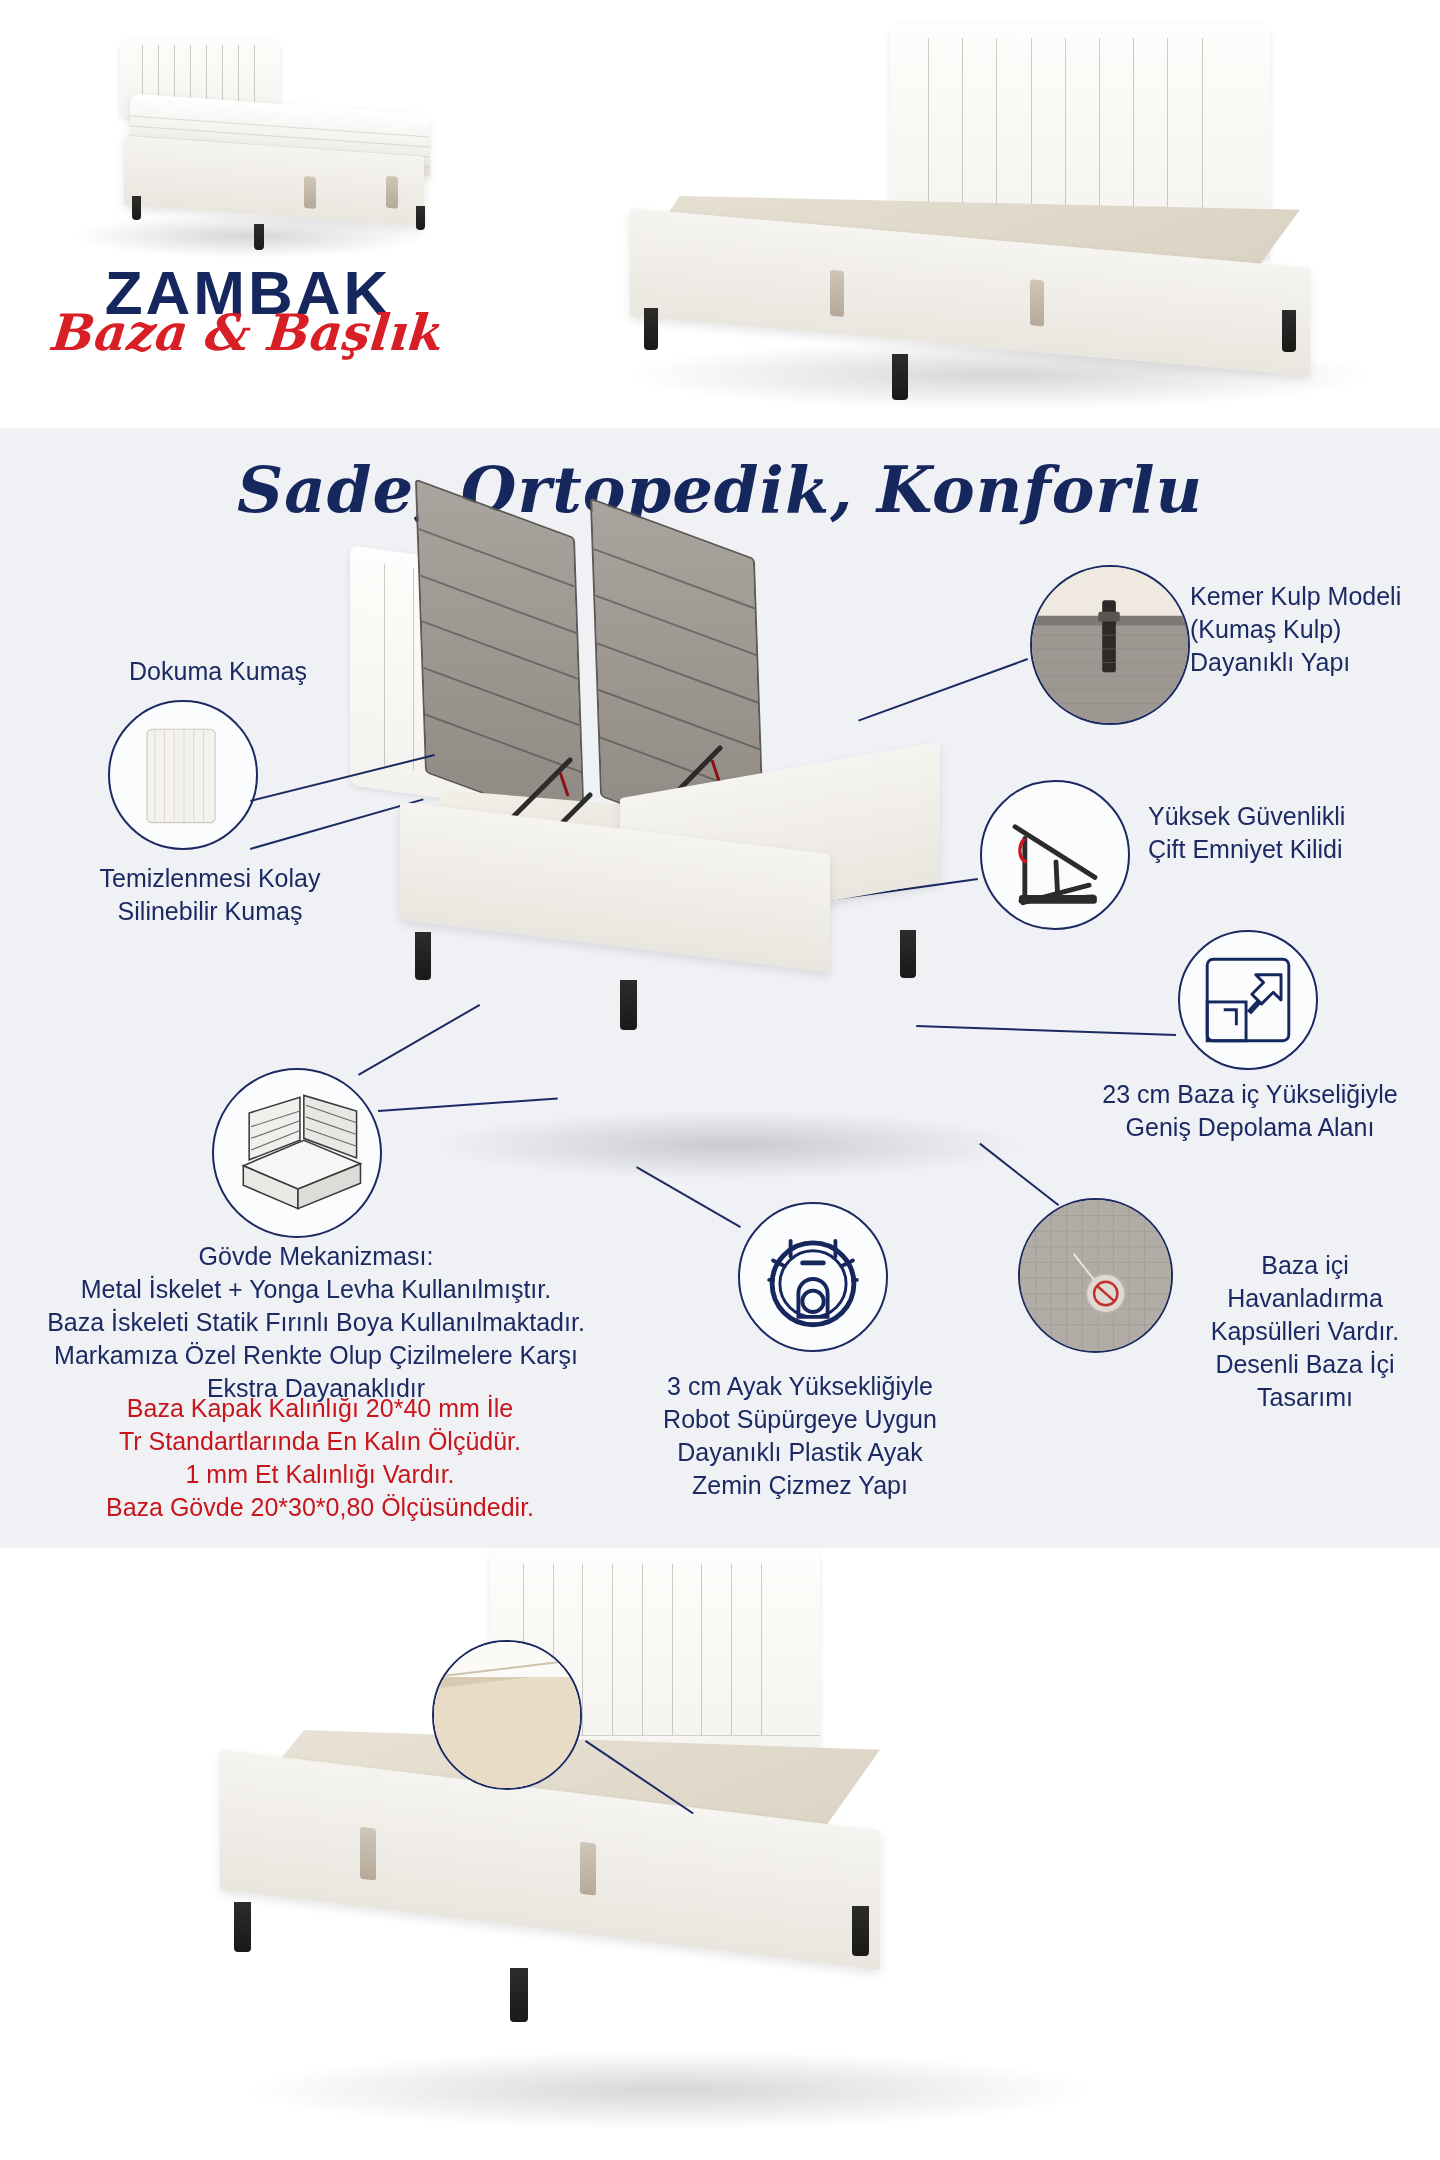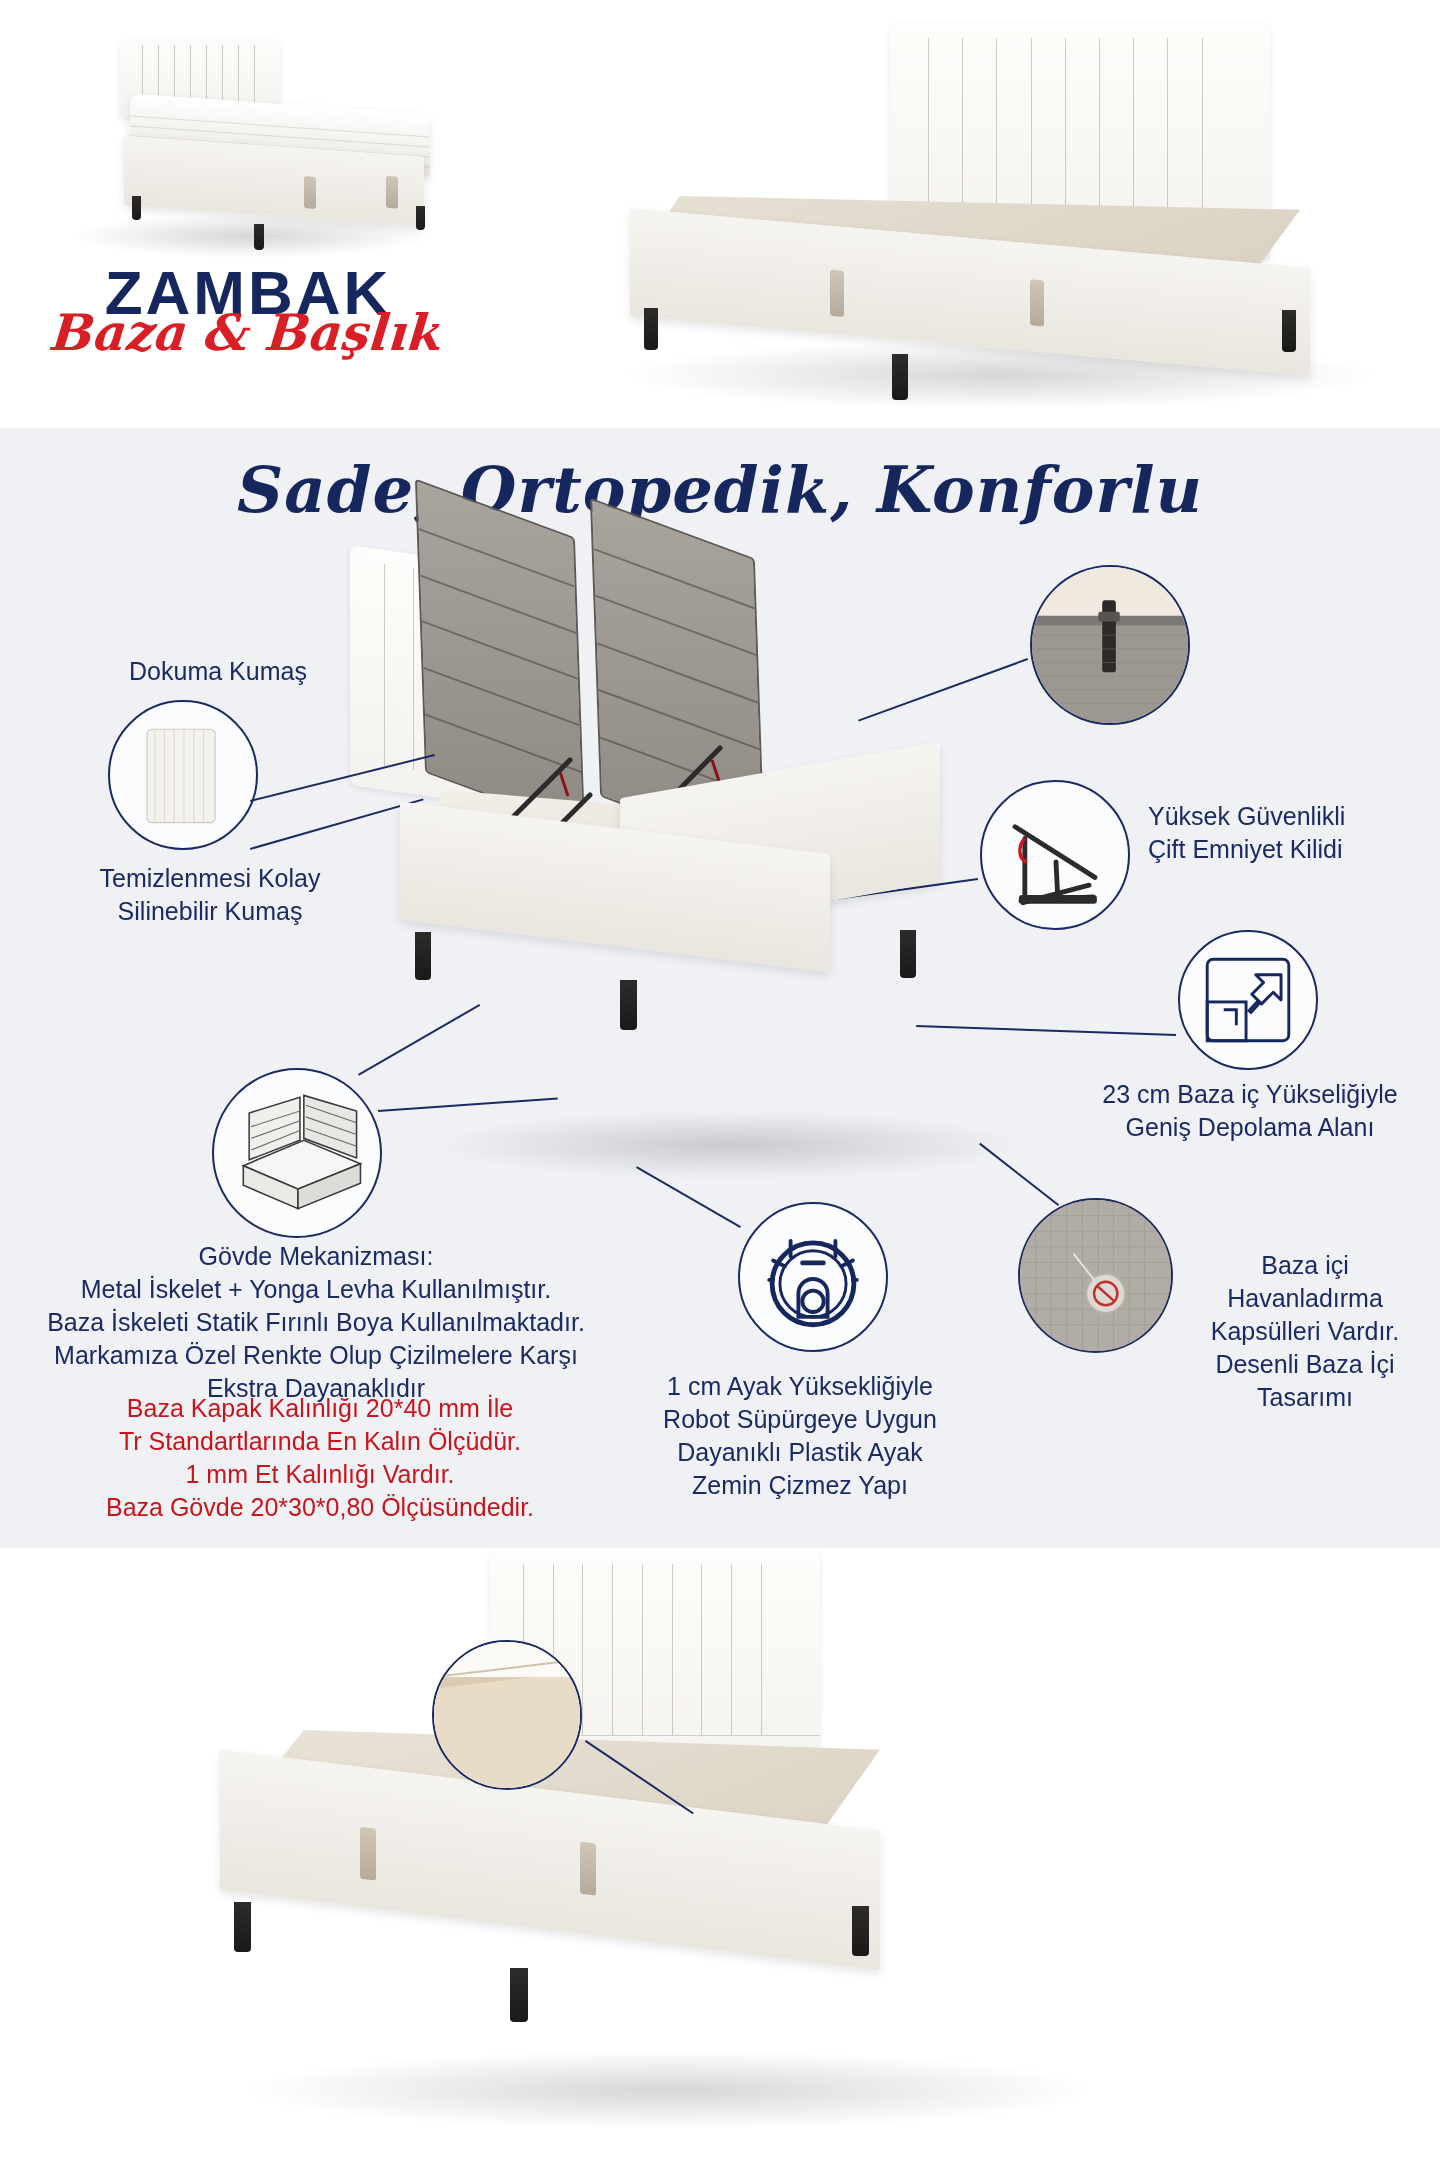--- a/index.html
+++ b/index.html
@@ -330,20 +330,23 @@
       <g stroke="#8a857f" stroke-width="0.8" opacity="0.5">
         <line x1="0" y1="70" x2="160" y2="70"></line>
           <line x1="0" y1="84" x2="160" y2="84"></line>
         <line x1="0" y1="98" x2="160" y2="98"></line>
           <line x1="0" y1="112" x2="160" y2="112"></line>
         <line x1="0" y1="126" x2="160" y2="126"></line>
           <line x1="0" y1="140" x2="160" y2="140"></line>
       </g>
     </svg>
   </div>
+  <div class="callout left" style="left:1190px; top:580px; width:250px;">Kemer Kulp Modeli
+(Kumaş Kulp)
+Dayanıklı Yapı</div>
   <div class="leader" style="left:1028px; top:660px; width:180px; transform: rotate(160deg); transform-origin:0 0;"></div>
 
   <div class="bubble" style="left:980px; top:780px; width:150px; height:150px;">
     <svg viewBox="0 0 150 150">
       <g stroke="#2b2b2b" stroke-width="5" fill="none" stroke-linecap="round">
         <path d="M34 46 L116 98"></path>
         <path d="M42 124 L110 106"></path>
         <path d="M44 58 L44 122"></path>
         <path d="M76 82 L78 122"></path>
         <path d="M40 122 L114 118"></path>
@@ -411,21 +414,21 @@
       <g stroke="#16275e" stroke-width="4" stroke-linecap="round">
         <line x1="52" y1="38" x2="52" y2="54"></line>
         <line x1="98" y1="38" x2="98" y2="54"></line>
         <line x1="34" y1="58" x2="46" y2="64"></line>
         <line x1="116" y1="58" x2="104" y2="64"></line>
         <line x1="30" y1="78" x2="34" y2="78"></line>
         <line x1="120" y1="78" x2="116" y2="78"></line>
       </g>
     </svg>
   </div>
-  <div class="callout center" style="left:620px; top:1370px; width:360px;">1 cm Ayak Yüksekliğiyle
+  <div class="callout center" style="left:620px; top:1370px; width:360px;">3 cm Ayak Yüksekliğiyle
 Robot Süpürgeye Uygun
 Dayanıklı Plastik Ayak
 Zemin Çizmez Yapı</div>
   <div class="leader" style="left:740px; top:1228px; width:120px; transform: rotate(210deg); transform-origin:0 0;"></div>
 
   <div class="bubble" style="left:1018px; top:1198px; width:155px; height:155px; background:#b9b4ae;">
     <svg viewBox="0 0 155 155">
       <rect x="0" y="0" width="155" height="155" fill="#b2aca6"></rect>
       <g stroke="#9a948e" stroke-width="0.9" opacity="0.65">
         <line x1="0" y1="16" x2="155" y2="16"></line>

